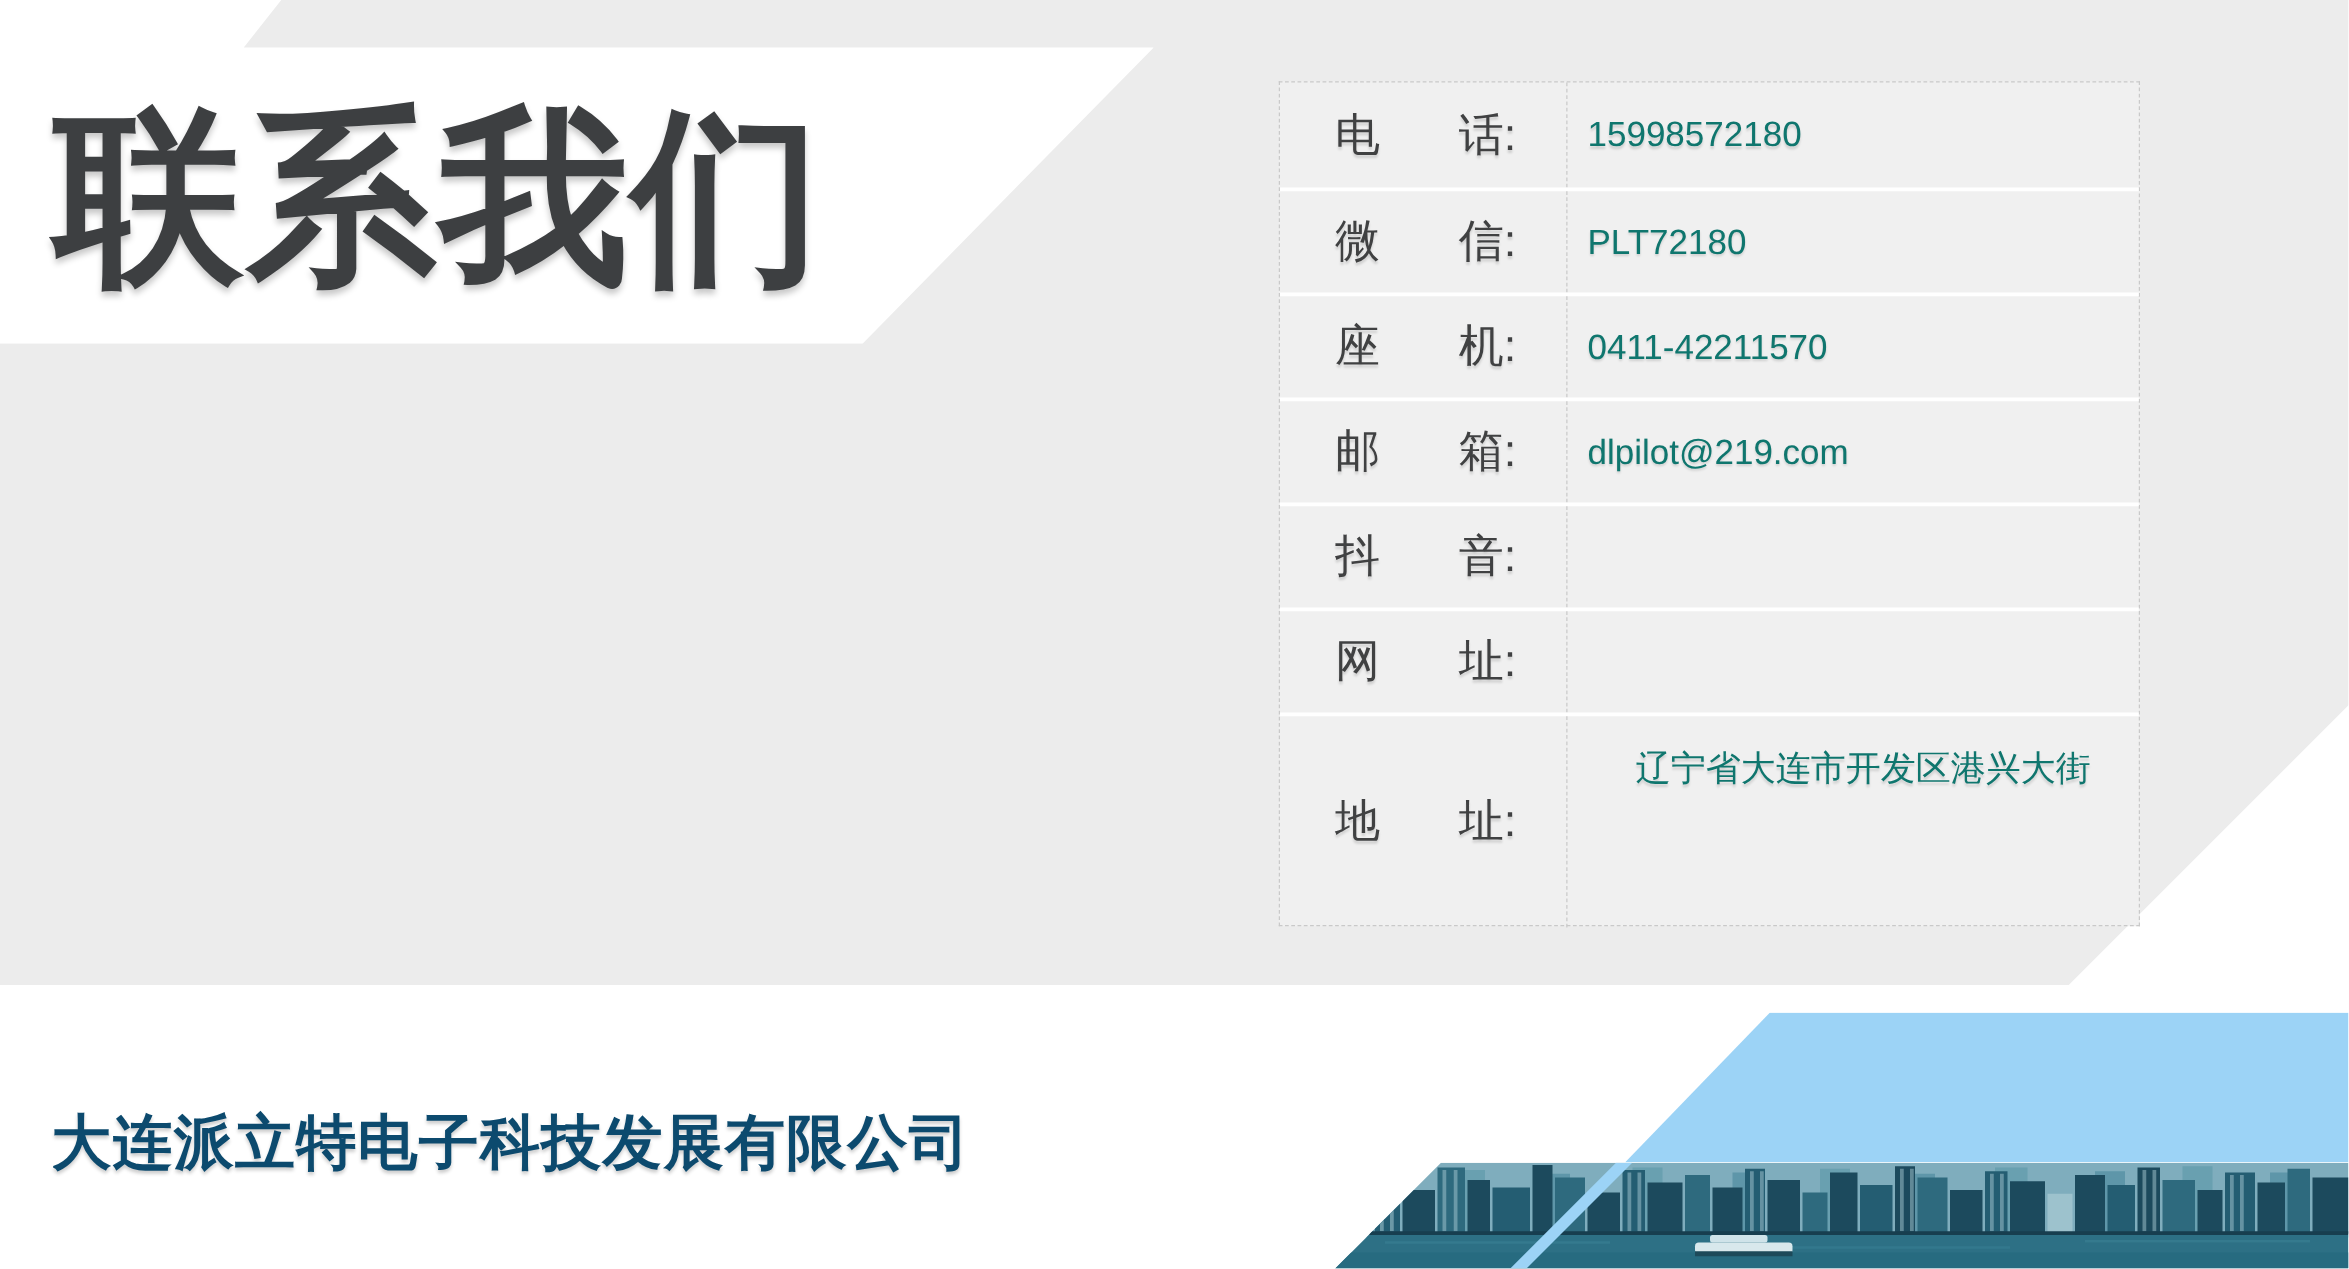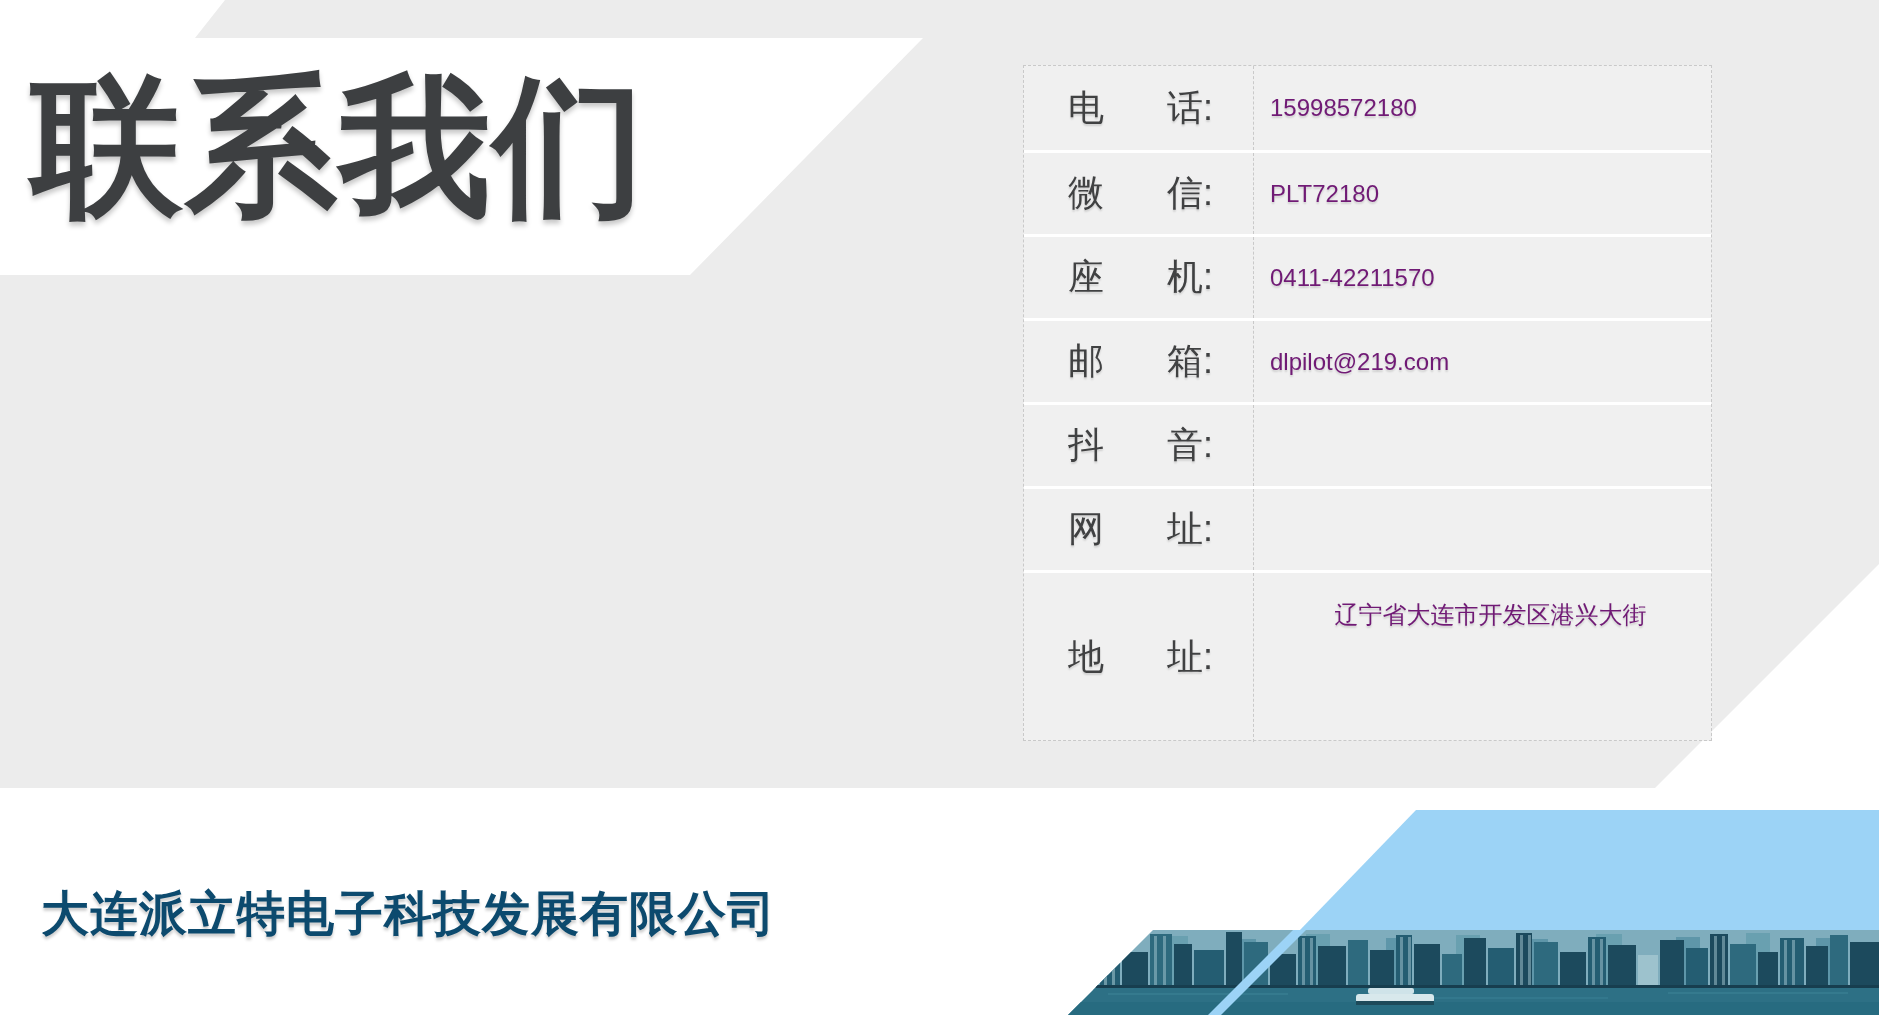--- a/index.html
+++ b/index.html
@@ -16,21 +16,21 @@
     background:#ececec;
     clip-path:polygon(0 0,1879px 0,1879px 564px,1655px 788px,0 788px);
   }
   
   .title-banner{
     position:absolute;left:0;top:0;width:1879px;height:1015px;
     background:#ffffff;
     clip-path:polygon(0 0,225px 0,195px 38px,923px 38px,690px 275px,0 275px);
   }
   .page-title{
-    position:absolute;left:31px;top:70px;margin:0;
+    position:absolute;left:31px;top:70px;margin:12px;
     font-size:152px;line-height:1;font-weight:900;
     letter-spacing:2px;color:#3d3f41;
     text-shadow:0 4px 5px rgba(0,0,0,.22);
     white-space:nowrap;
   }
   
   .contact-table{
     position:absolute;left:1023px;top:65px;width:689px;height:676px;
     box-sizing:border-box;
     border:1px dashed #c9c9c9;
@@ -51,21 +51,21 @@
   }
   .ct-label-inner{
     margin-left:44px;width:145px;
     display:flex;justify-content:space-between;
     font-size:36px;color:#404142;
     text-shadow:0 2px 2px rgba(0,0,0,.14);
   }
   .ct-value{
     flex:1;display:flex;align-items:center;
     padding-left:16px;
-    font-size:24px;color:#701a75;
+    font-size:28px;color:#0f766e;
     text-shadow:0 2px 2px rgba(0,0,0,.14);
     white-space:nowrap;
   }
   .ct-value.two-line{
     flex-direction:row;align-items:flex-start;justify-content:center;
   }
   .ct-value.two-line .addr-line{line-height:84px;height:84px;white-space:nowrap;}
   
   .company-name{
     position:absolute;left:41px;top:882px;margin:0;

